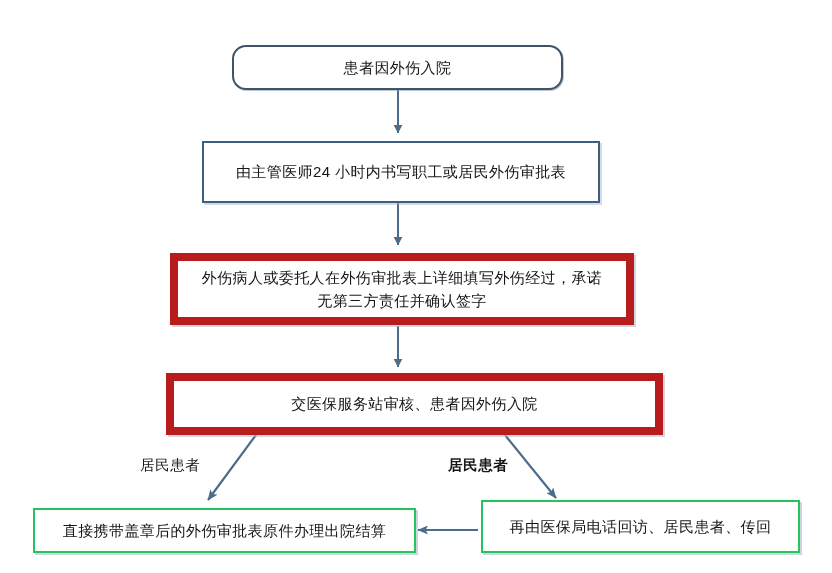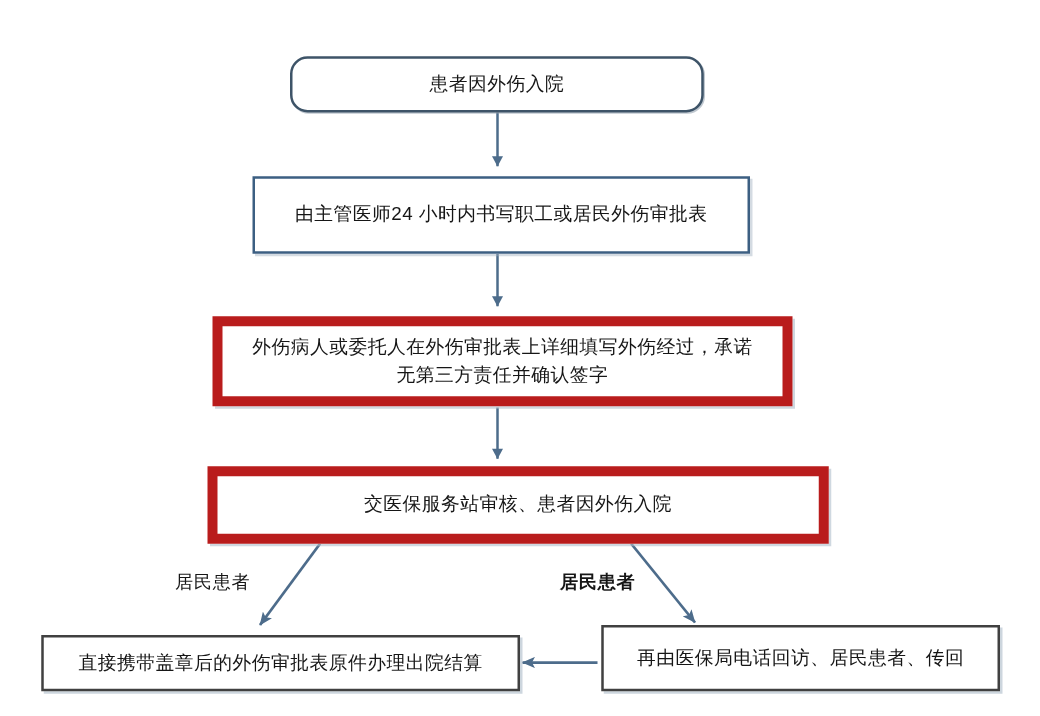--- a/index.html
+++ b/index.html
@@ -38,21 +38,21 @@
   }
   .node-step {
     border: 2px solid #3c5f82;
     box-shadow: 2px 2px 0 rgba(160,175,190,0.45);
   }
   .node-soft {
     border: 8px solid #b91c1c;
     box-shadow: 2px 2px 0 rgba(175,190,203,0.6);
   }
   .node-outcome {
-    border: 2px solid #404040;
+    border: 2px solid #22c55e;
     box-shadow: 2px 2px 0 rgba(178,192,205,0.65);
   }
   .branch-label {
     position: absolute;
     font-size: 14.5px;
     color: #161616;
     letter-spacing: 0.6px;
     white-space: nowrap;
   }
   svg.edges {

